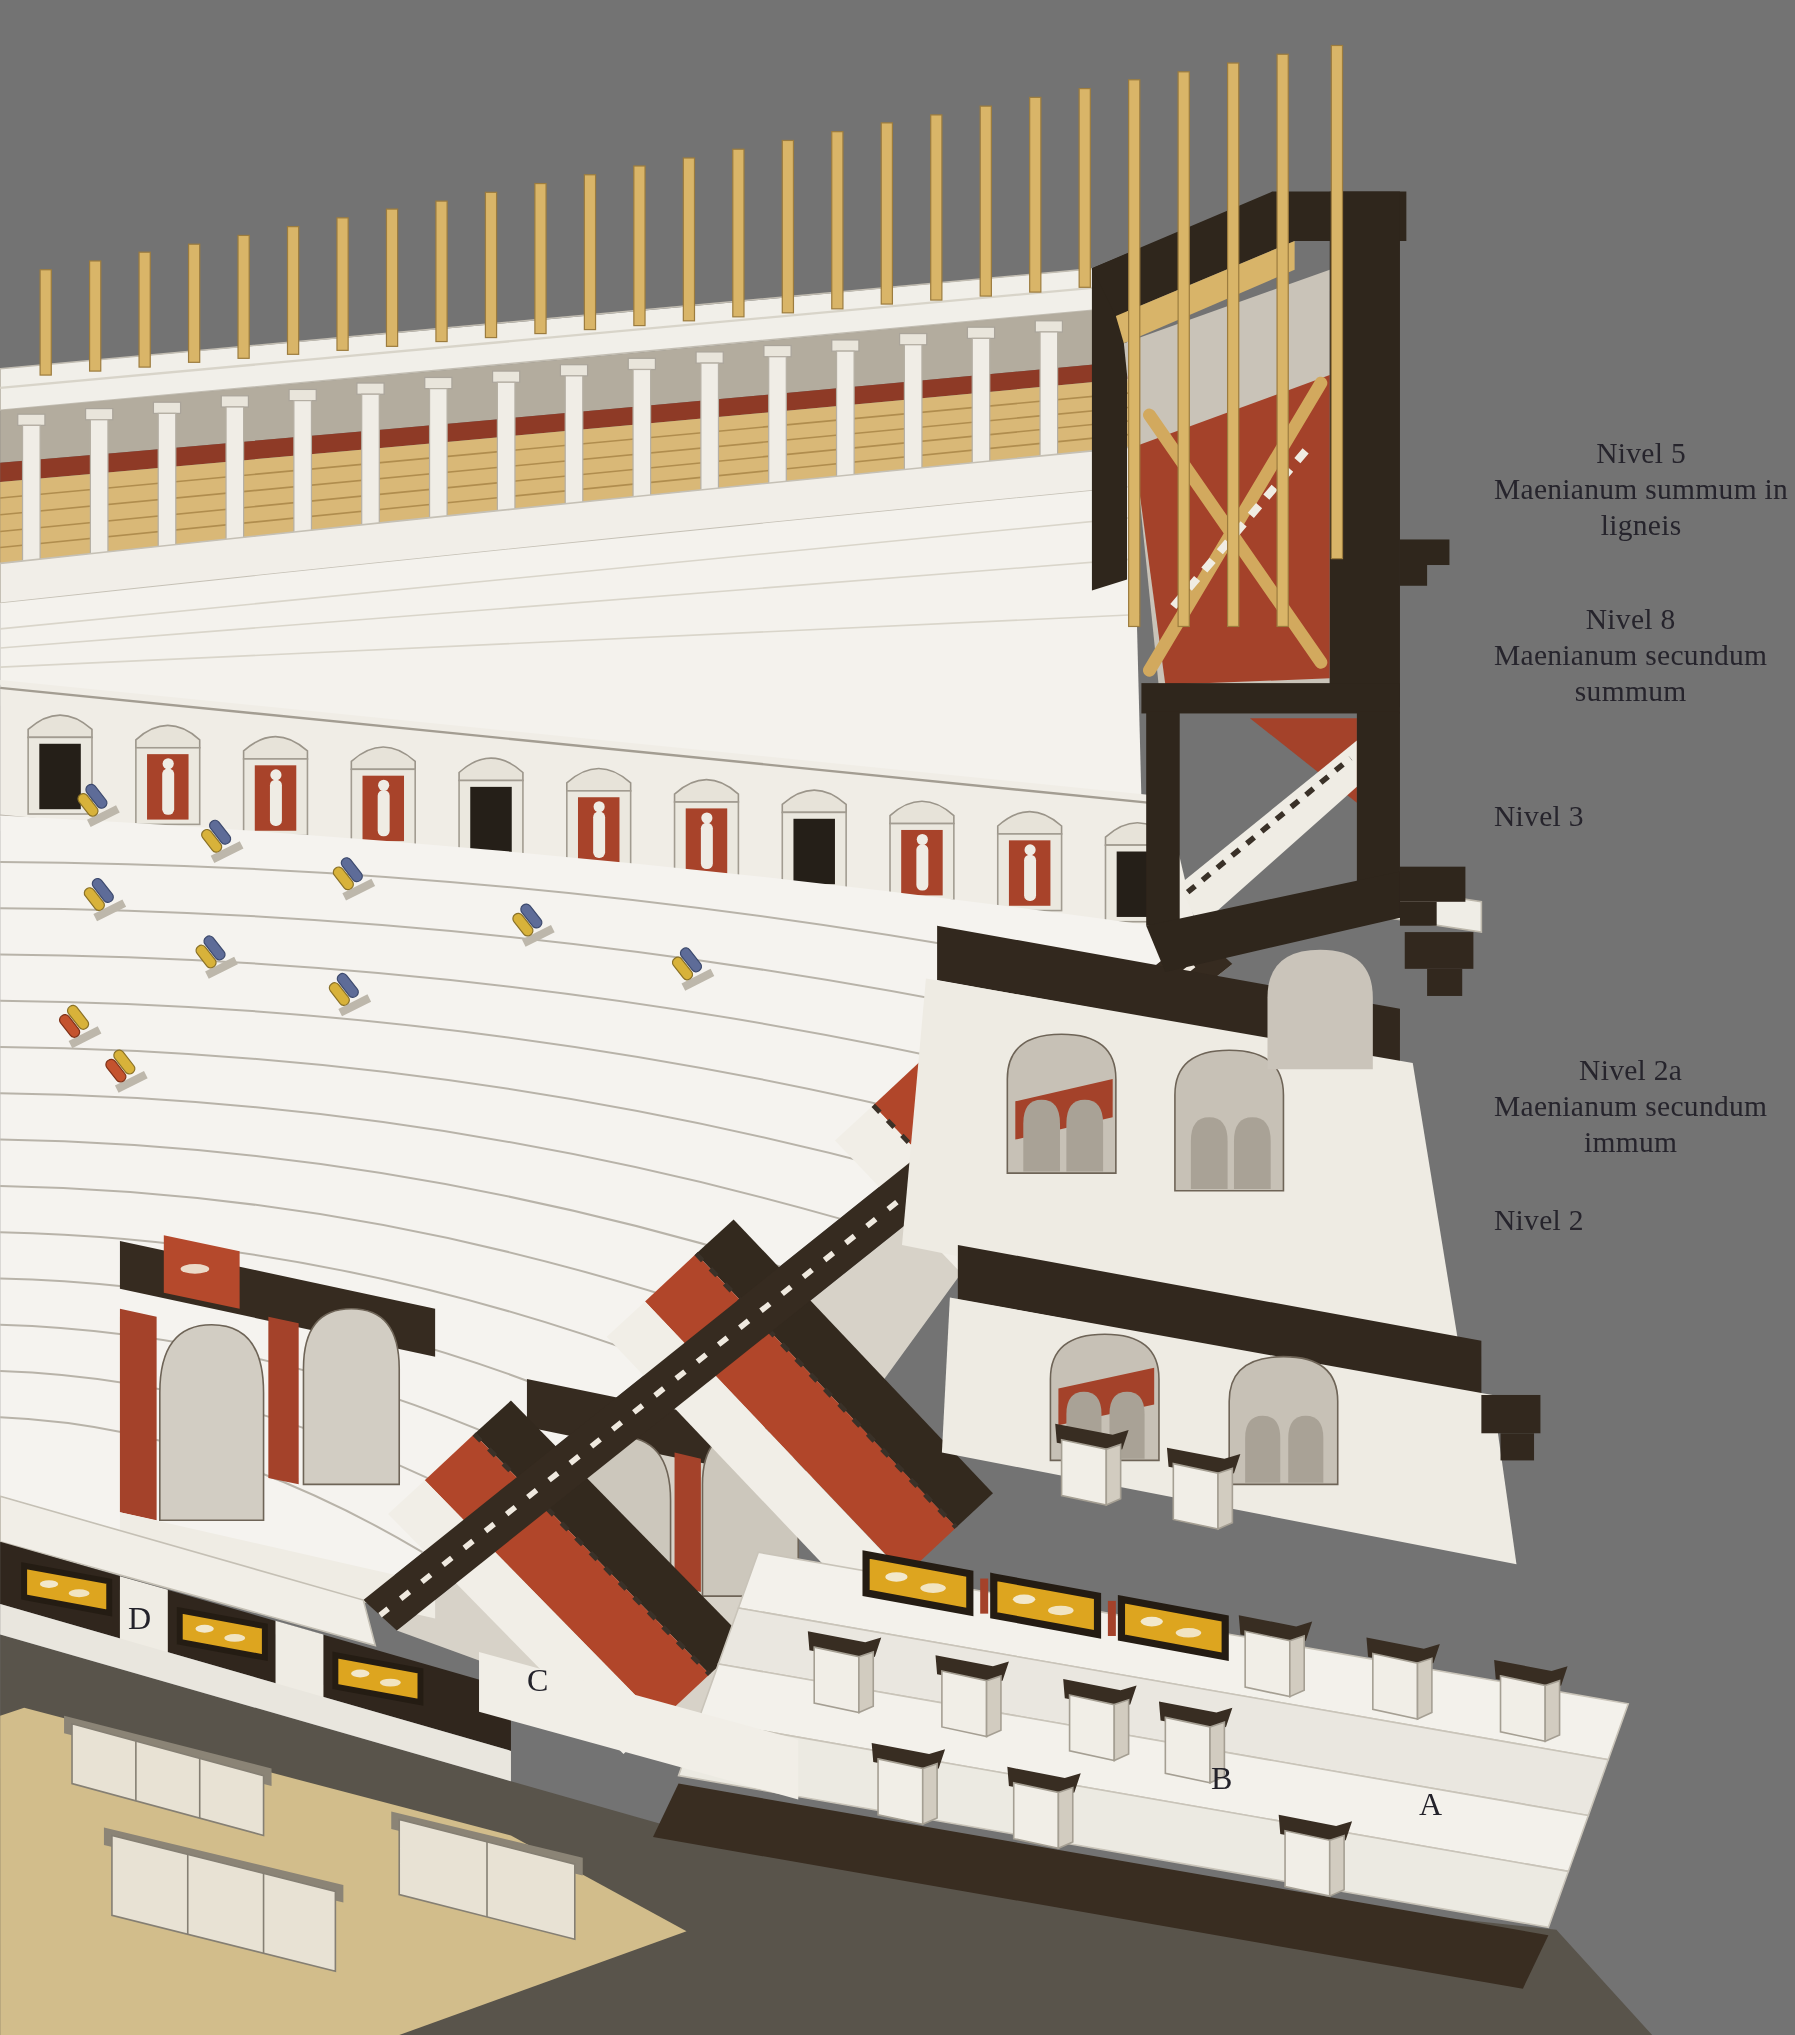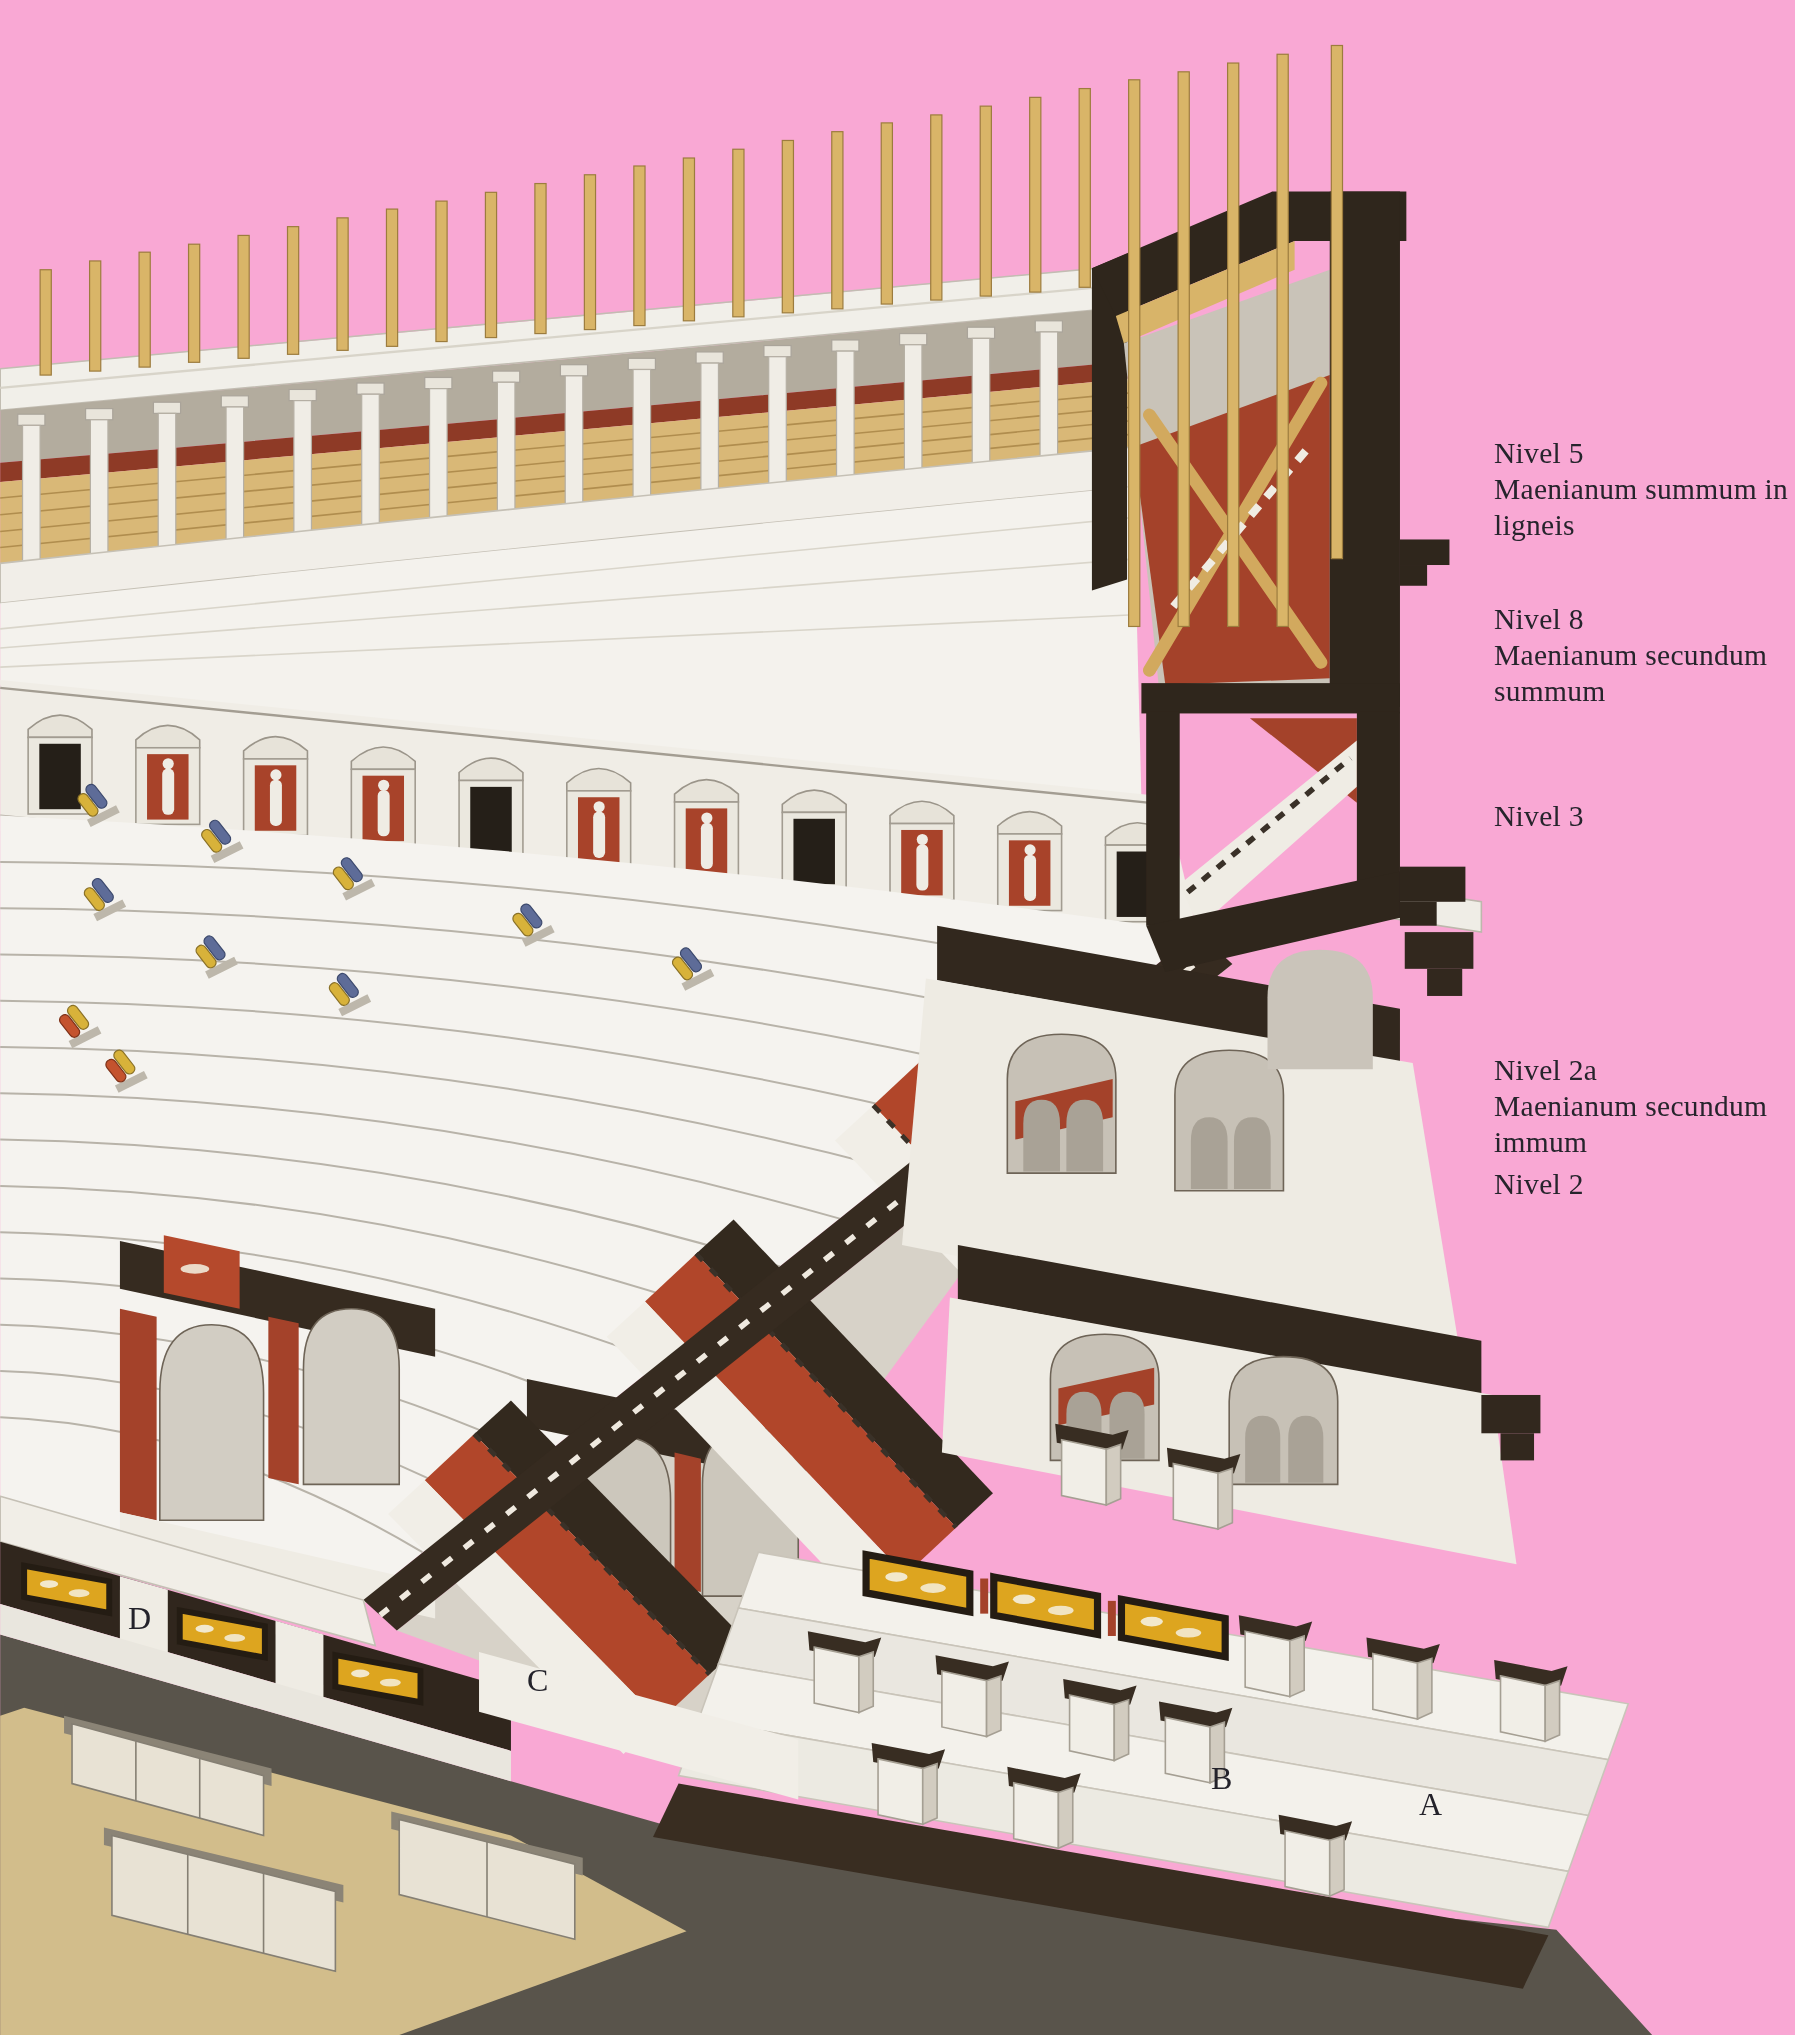--- a/index.html
+++ b/index.html
@@ -1,17 +1,17 @@
 <!DOCTYPE html>
 <html style="font-size:12.8px"><head>
 <meta charset="utf-8">
 <style>
   html,body{margin:0;padding:0;background:#ffffff;}
-  .stage{position:relative;width:1796px;height:2035px;background:#f9a8d4;overflow:hidden;
-         font-family:"Liberation Serif","DejaVu Serif",serif;color:#26242c;}
+  .stage{position:relative;width:1796px;height:2035px;background:#737373;overflow:hidden;
+         font-family:"Liberation Serif","DejaVu Serif",serif;color:#26242c;text-align:center;}
   .stage svg{position:absolute;left:0;top:0;}
   .lvl{position:absolute;left:1494px;font-size:29.5px;line-height:36px;letter-spacing:0.3px;}
   .lvl-name{font-style:normal;}
   .lvl-latin{}
   .marker{position:absolute;font-size:32px;color:#23222a;}
 </style>
 </head>
 <body>
 
 <div class="stage">
@@ -344,21 +344,21 @@
   <div class="lvl-latin"><span>summum</span></div>
 </div>
 <div class="lvl" style="top:798px">
   <div class="lvl-name">Nivel 3</div>
 </div>
 <div class="lvl" style="top:1052px">
   <div class="lvl-name">Nivel 2a</div>
   <div class="lvl-latin"><span>Maenianum secundum</span></div>
   <div class="lvl-latin"><span>immum</span></div>
 </div>
-<div class="lvl" style="top:1166px">
+<div class="lvl" style="top:1202px">
   <div class="lvl-name">Nivel 2</div>
 </div>
 
 <span class="marker" style="left:128px;top:1600px">D</span>
 <span class="marker" style="left:527px;top:1662px">C</span>
 <span class="marker" style="left:1211px;top:1760px">B</span>
 <span class="marker" style="left:1419px;top:1786px">A</span>
 
 </div>
 

